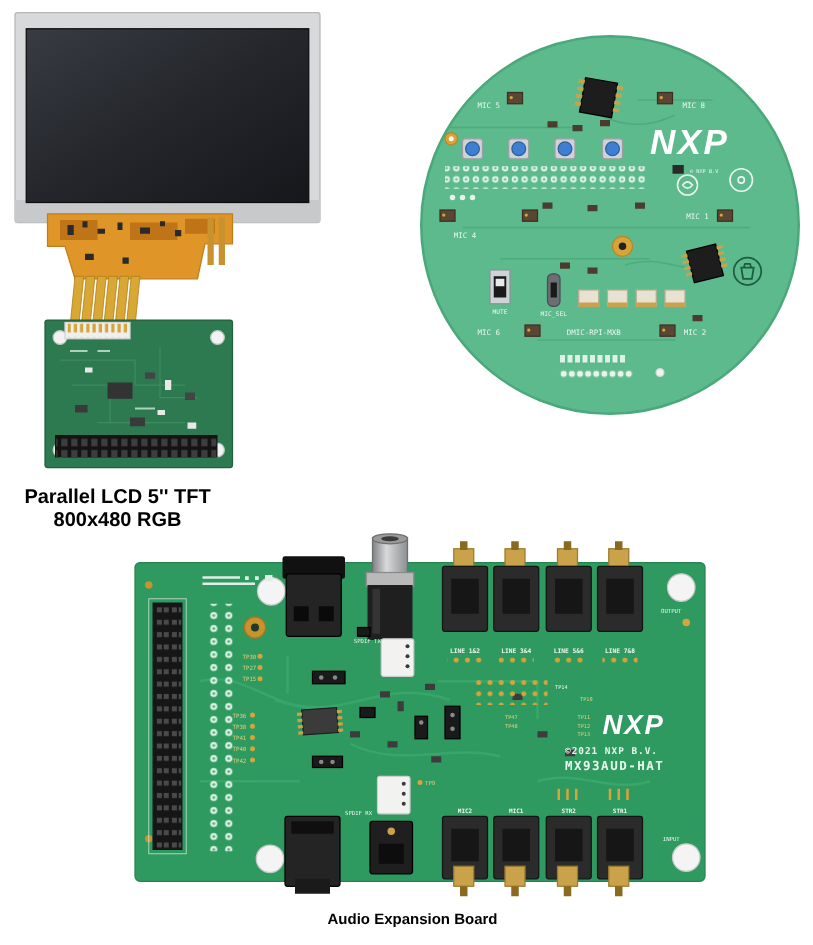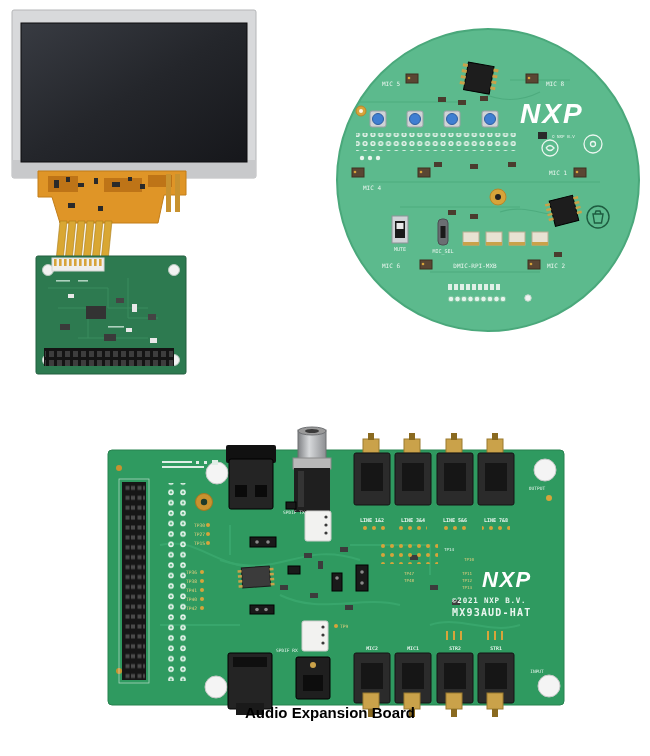--- a/index.html
+++ b/index.html
@@ -2,21 +2,21 @@
 <html><head>
 <meta charset="utf-8">
 <style>
   html,body{margin:0;padding:0;background:#ffffff;}
   .canvas{position:relative;width:650px;height:756px;background:#ffffff;overflow:hidden;
           font-family:"Liberation Sans",sans-serif;}
   .caption{position:absolute;color:#000;font-weight:700;text-align:center;
            font-family:"Liberation Sans",sans-serif;line-height:19px;}
   .cap-lcd{left:3px;top:388px;width:182px;font-size:16px;}
   .cap-mic{left:318px;top:385px;width:322px;font-size:15px;}
-  .cap-audio{left:180px;top:703px;width:300px;font-size:15px;}
+  .cap-audio{left:180px;top:726px;width:300px;font-size:12px;}
   svg{position:absolute;}
   .silk{font-family:"DejaVu Sans Mono",monospace;fill:#eaf6ef;}
   .silk-gold{font-family:"DejaVu Sans Mono",monospace;fill:#e3cf7e;}
   .nxp{font-family:"Liberation Sans",sans-serif;font-weight:700;font-style:italic;fill:#ffffff;}
 </style>
 </head>
 <body>
 
 <div class="canvas">
 
@@ -111,20 +111,22 @@
           <rect x="60" y="340" width="50" height="1.6"></rect>
       </g>
       <g>
         <rect x="36" y="340" width="130" height="18" fill="#141414"></rect>
         <rect x="37" y="341" width="128" height="17" fill="url(#lcdPins)"></rect>
       </g>
     </g>
   </svg>
 
   <div class="caption cap-lcd">
+    <div>Parallel LCD 5'' TFT</div>
+    <div>800x480 RGB</div>
   </div>
 
   <svg style="left:330px;top:22px;" width="320" height="320" viewBox="0 0 320 320">
     <defs>
       <pattern id="micHoles" width="7.8" height="9" patternUnits="userSpaceOnUse">
         <circle cx="3.9" cy="4.5" r="2.6" fill="#e6f4ec"></circle>
           <circle cx="3.9" cy="4.5" r="1.2" fill="#79c29c"></circle>
       </pattern>
     </defs>
 

